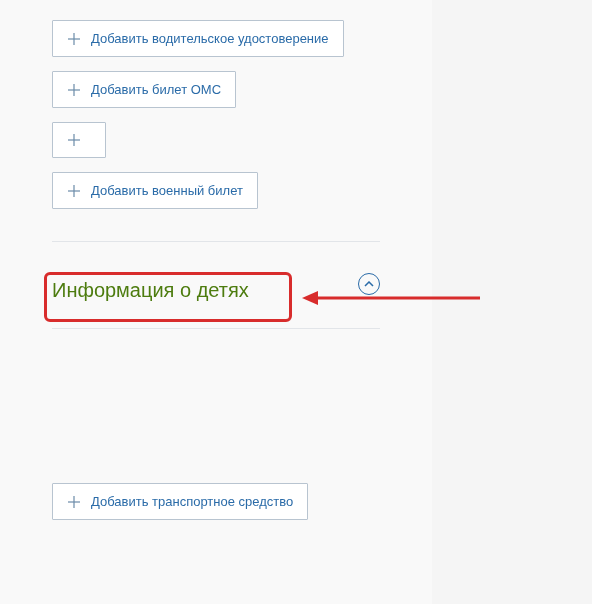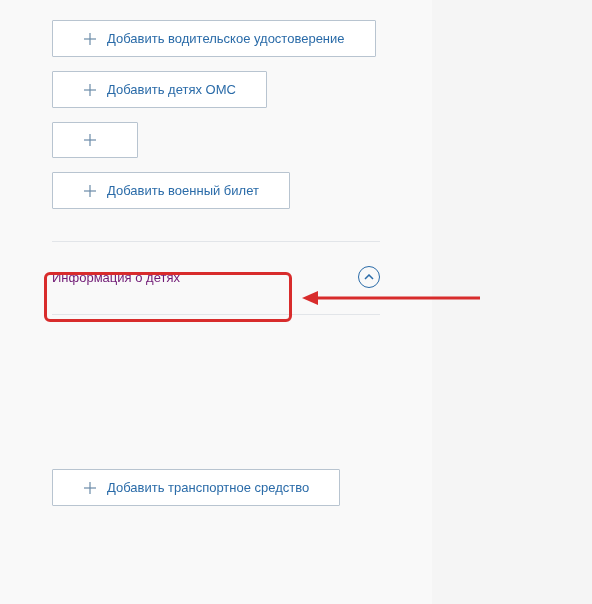--- a/index.html
+++ b/index.html
@@ -16,21 +16,21 @@
       width: 432px;
       margin: 0;
       height: 604px;
       position: relative;
     }
     .add-button {
       display: inline-flex;
       align-items: center;
       border: 1px solid #b8c4d0;
       background: #fff;
-      padding: 10px 30px;
+      padding: 10px 14px;
       font-size: 13px;
       color: #2a6ba8;
       cursor: pointer;
       margin-bottom: 14px;
       border-radius: 1px;
     }
     .plus-icon {
       display: inline-flex;
       margin-right: 10px;
       color: #6b8ba8;
@@ -40,23 +40,24 @@
       border-top: 1px solid #e2e5e9;
       margin: 18px 0 24px 0;
     }
     .section-header {
       display: flex;
       justify-content: space-between;
       align-items: center;
       margin-bottom: 26px;
     }
     .section-title {
-      font-size: 13px;
-      color: #701a75;
+      font-size: 20px;
+      color: #4d7c0f;
       font-weight: 400;
+      margin-top: 13px;
     }
     .collapse-toggle {
       display: inline-flex;
       align-items: center;
       justify-content: center;
       width: 22px;
       height: 22px;
       border: 1.5px solid #2a6ba8;
       border-radius: 50%;
       cursor: pointer;
@@ -99,21 +100,21 @@
   </button>
   <br>
 
   <button class="add-button">
     <span class="plus-icon">
       <svg width="14" height="14" viewBox="0 0 14 14">
           <line x1="7" y1="1" x2="7" y2="13" stroke="currentColor" stroke-width="1.2"></line>
           <line x1="1" y1="7" x2="13" y2="7" stroke="currentColor" stroke-width="1.2"></line>
         </svg>
     </span>
-    <span>Добавить детях ОМС</span>
+    <span>Добавить билет ОМС</span>
   </button>
   <br>
 
   <button class="add-button">
     <span class="plus-icon">
       <svg width="14" height="14" viewBox="0 0 14 14">
           <line x1="7" y1="1" x2="7" y2="13" stroke="currentColor" stroke-width="1.2"></line>
           <line x1="1" y1="7" x2="13" y2="7" stroke="currentColor" stroke-width="1.2"></line>
         </svg>
     </span>

